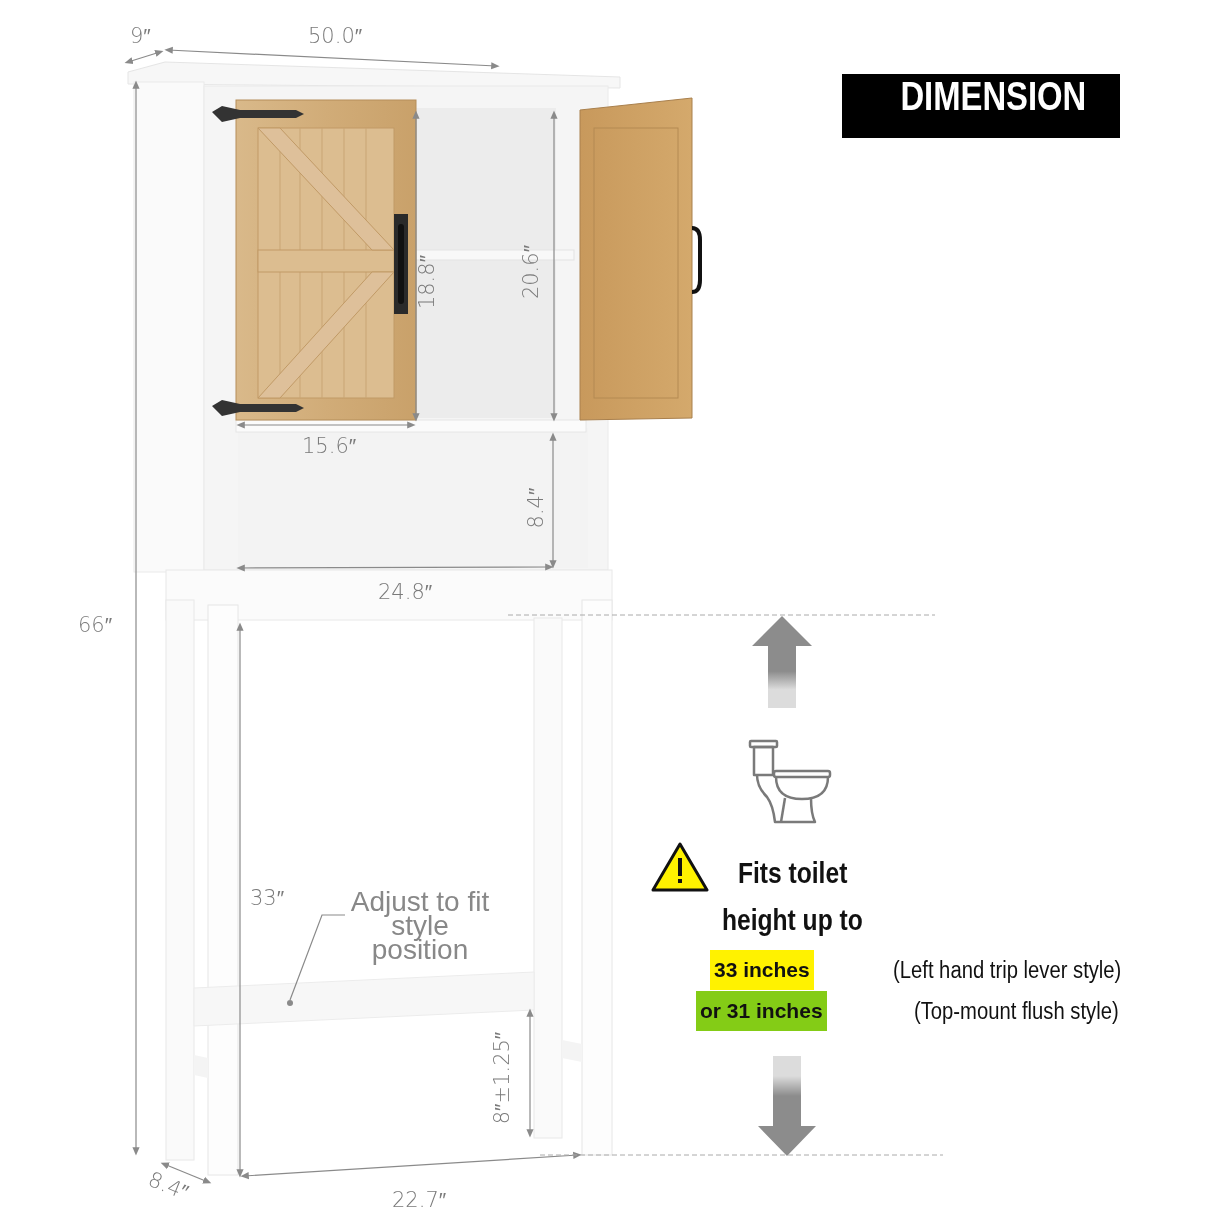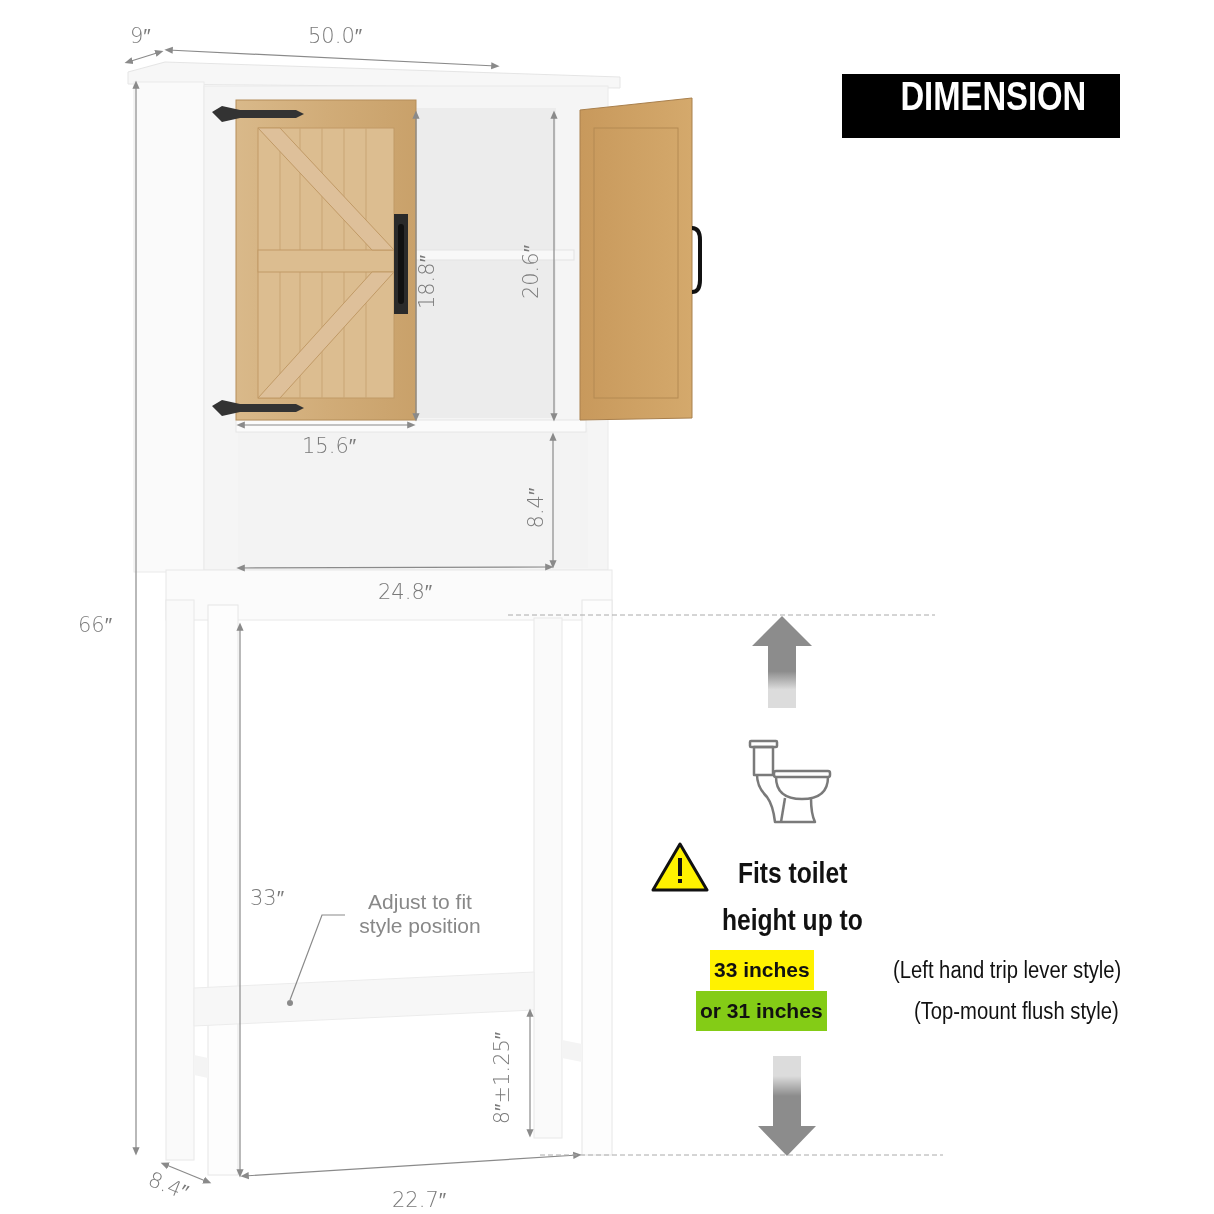--- a/index.html
+++ b/index.html
@@ -2,21 +2,21 @@
 <html><head>
 <meta charset="utf-8">
 <style>
   html, body { margin: 0; padding: 0; background: #ffffff; }
   body { width: 1214px; height: 1214px; position: relative; overflow: hidden; font-family: "DejaVu Sans", sans-serif; }
   .abs { position: absolute; }
   .dim { position: absolute; color: #7a7a7a; font-family: "DejaVu Sans", sans-serif; font-size: 21px; font-weight: 300; white-space: nowrap; }
   .vtext { transform: rotate(-90deg); transform-origin: center center; }
   .header-badge { position: absolute; left: 842px; top: 74px; width: 254px; height: 64px; background: #000; display: flex; justify-content: center; padding-left: 24px; }
   .header-badge span { color: #fff; font-family: "Liberation Sans", sans-serif; font-weight: bold; font-size: 40px; letter-spacing: 0px; transform: scaleX(0.82); display: inline-block; }
-  .note { position: absolute; color: #888; font-family: "Liberation Sans", sans-serif; font-size: 21px; text-align: center; line-height: 24px; }
+  .note { position: absolute; color: #888; font-family: "Liberation Sans", sans-serif; font-size: 28px; text-align: center; line-height: 24px; }
   .fits { position: absolute; font-family: "Liberation Sans", sans-serif; font-weight: bold; color: #111; font-size: 30px; transform: scaleX(0.82); transform-origin: left center; white-space: nowrap; }
   .hl { position: absolute; font-family: "Liberation Sans", sans-serif; font-weight: bold; color: #111; font-size: 21px; padding: 0 4px; white-space: nowrap; line-height: 40px; }
   .paren { position: absolute; font-family: "Liberation Sans", sans-serif; color: #111; font-size: 23px; transform: scaleX(0.88); transform-origin: left center; white-space: nowrap; }
 </style>
 </head>
 <body>
 
 <svg class="abs" style="left:0;top:0" width="1214" height="1214" viewBox="0 0 1214 1214">
   <defs>
     <linearGradient id="woodG" x1="0" x2="1" y1="0" y2="0">

